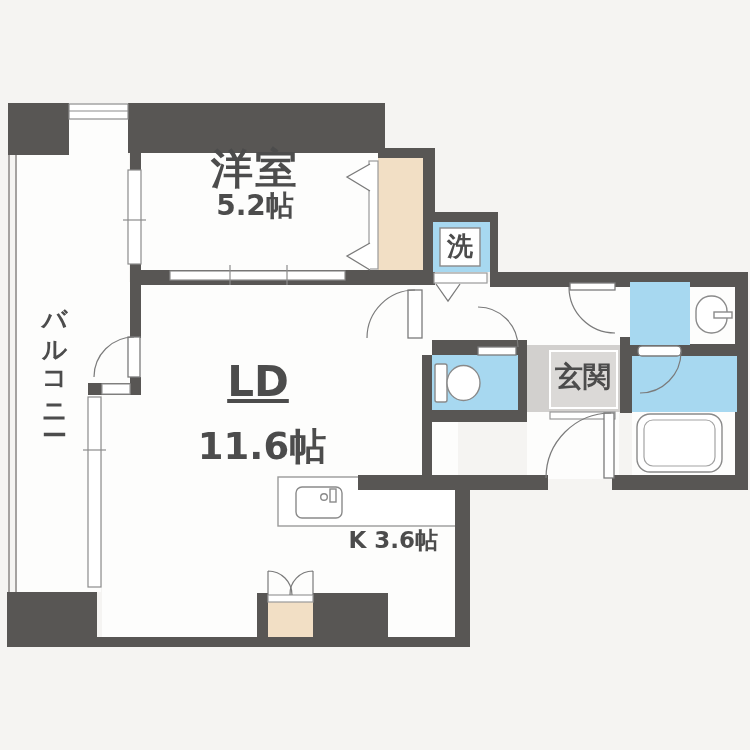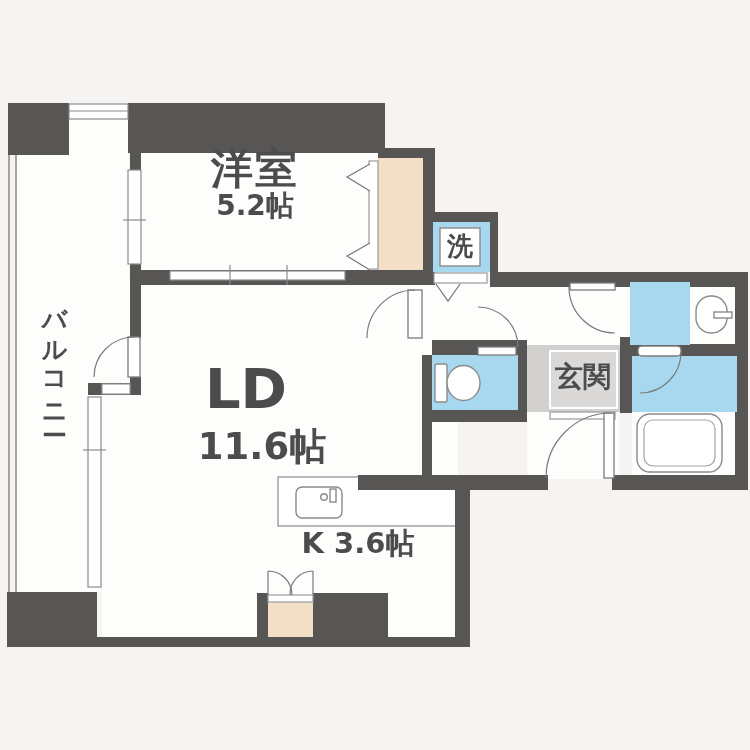--- a/index.html
+++ b/index.html
@@ -157,23 +157,23 @@
     <path class="leaf" d="M370,243 L347,256 L370,270"></path>
 
     <path class="arc" d="M268,571 L268,595 M268,571 A24,24 0 0 1 292,595"></path>
     <path class="arc" d="M313,571 L313,595 M313,571 A23,23 0 0 0 290,595"></path>
   </g>
 </svg>
 
   <div class="label center" style="left:155px;top:148px;width:200px;font-size:42px;letter-spacing:2px;">洋室</div>
   <div class="label center" style="left:155px;top:192px;width:200px;font-size:28px;">5.2帖</div>
 
-  <div class="label center" style="left:146px;top:361px;width:200px;font-size:56px;">LD</div>
+  <div class="label center" style="left:158px;top:361px;width:200px;font-size:42px;text-decoration:underline;">LD</div>
   <div class="label center" style="left:162px;top:428px;width:200px;font-size:37px;">11.6帖</div>
 
-  <div class="label center" style="left:278px;top:529px;width:160px;font-size:29px;">K 3.6帖</div>
+  <div class="label center" style="left:278px;top:529px;width:160px;font-size:23px;text-align:right;">K 3.6帖</div>
 
   <div class="label center" style="left:533px;top:363px;width:100px;font-size:28px;">玄関</div>
 
   <div class="label center" style="left:440px;top:233px;width:40px;font-size:26px;">洗</div>
 
   <div class="label vert" style="left:42px;top:291px;height:170px;font-size:25px;">バルコニー</div>
 </div>
 
 </body></html>

